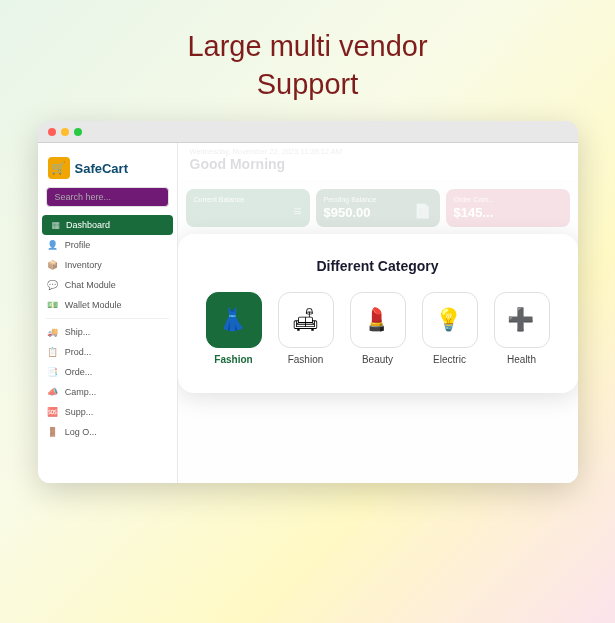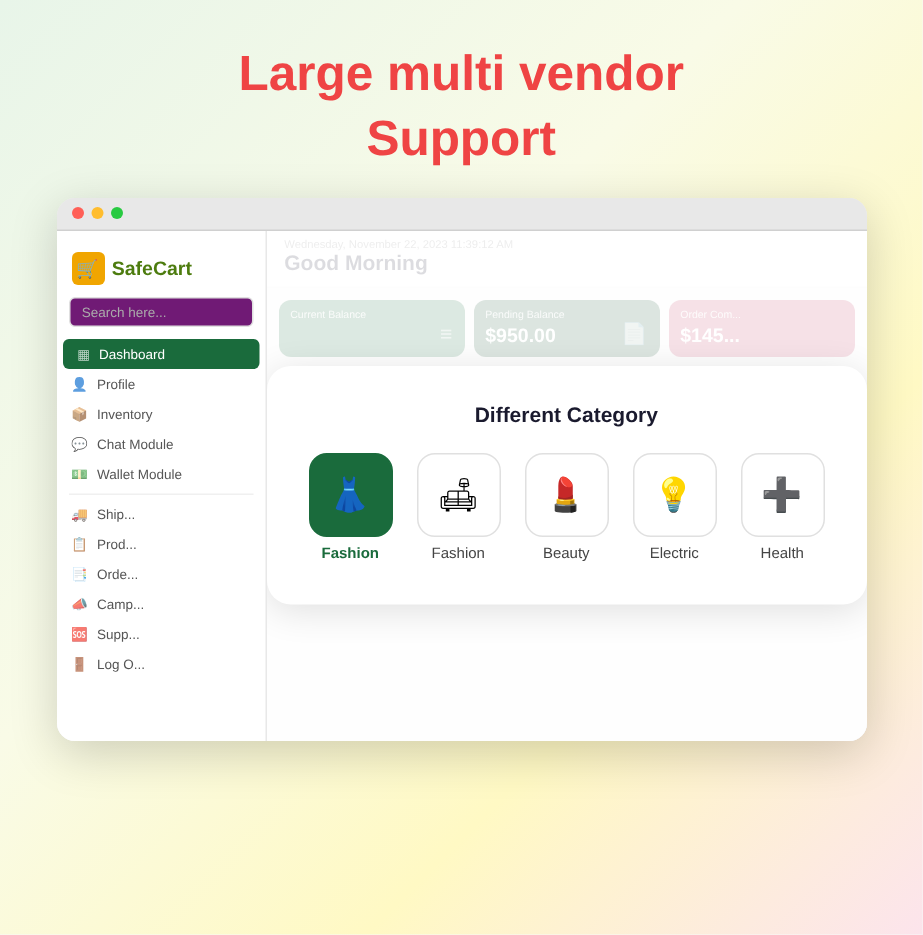--- a/index.html
+++ b/index.html
@@ -13,23 +13,23 @@
       align-items: center;
       overflow: hidden;
     }
 
     .page-header {
       text-align: center;
       padding: 28px 20px 18px;
     }
 
     .page-title {
-      font-size: 33px;
-      font-weight: 700;
-      color: #ef4444;
+      font-size: 29px;
+      font-weight: 400;
+      color: #7f1d1d;
       line-height: 1.3;
     }
 
     .browser-window {
       width: 540px;
       background: #f0f0f0;
       border-radius: 12px;
       box-shadow: 0 8px 32px rgba(0,0,0,0.18);
       overflow: hidden;
       position: relative;
@@ -82,21 +82,21 @@
       border-radius: 4px;
       display: flex;
       align-items: center;
       justify-content: center;
       font-size: 12px;
     }
 
     .logo-text {
       font-size: 13px;
       font-weight: 700;
-      color: #4d7c0f;
+      color: #0c4a6e;
     }
 
     .sidebar-search {
       margin: 0 8px 8px;
       padding: 4px 8px;
       font-size: 9px;
       color: #aaa;
       border: 1px solid #e0e0e0;
       border-radius: 4px;
       background: #701a75;

